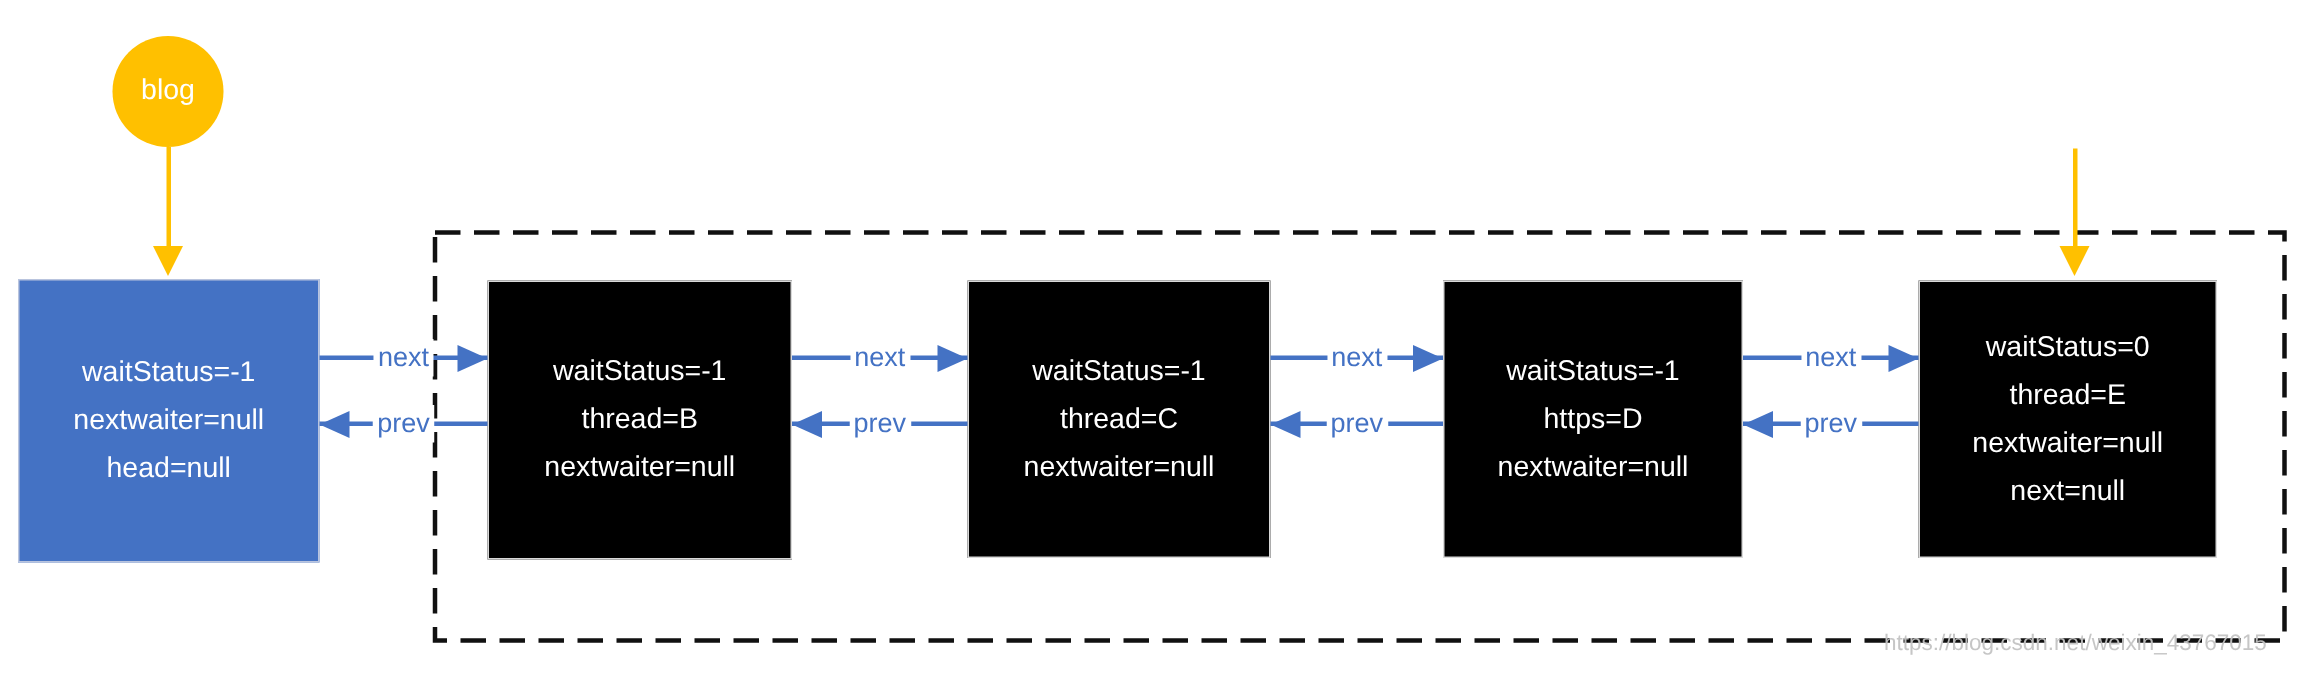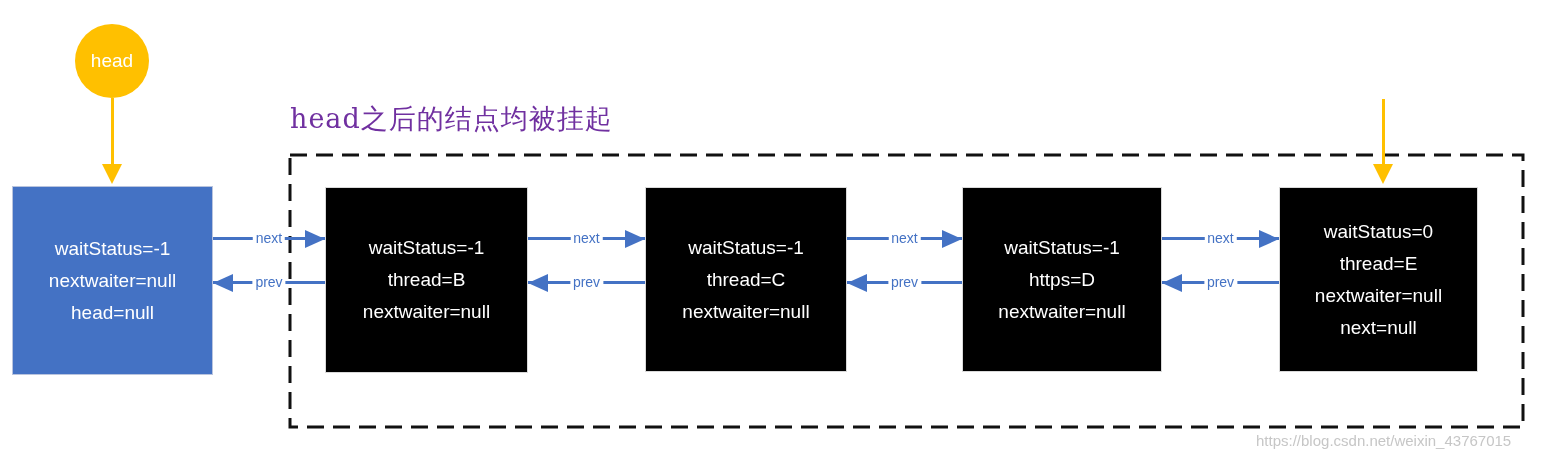--- a/index.html
+++ b/index.html
@@ -86,46 +86,45 @@
     border-bottom: 9px solid transparent;
     border-right: 20px solid #4472C4;
   }
   .harrow .lbl {
     position: absolute; left: 50%; top: 0;
     transform: translateX(-50%);
     line-height: 25px;
     padding: 0 3px;
     background: #ffffff;
     color: #4472C4;
-    font-size: 14px;
+    font-size: 18px;
     white-space: nowrap;
   }
 
   
   .watermark {
     position: absolute;
-    left: 1256px; top: 432px;
+    left: 1256px; top: 420px;
     font-size: 15px;
     color: rgba(195,195,195,0.95);
     white-space: nowrap;
   }
 </style>
 </head>
 <body>
 
 <div class="canvas">
 
   <svg class="dash-rect" width="1237" height="277">
     <rect x="2" y="2" width="1233" height="272" fill="none" stroke="#111111" stroke-width="3" stroke-dasharray="17 9"></rect>
   </svg>
 
-  <div class="annotation">head之后的结点均被挂起</div>
 
   <div class="pointer-circle" style="left:75px; top:24px;">
-    <span>head</span>
+    <span>blog</span>
   </div>
   <div class="varrow" style="left:102px; top:98px; height:86px;">
     <div class="vline"></div>
     <div class="vhead"></div>
   </div>
 
   <div class="varrow" style="left:1373px; top:99px; height:85px;">
     <div class="vline"></div>
     <div class="vhead"></div>
   </div>

